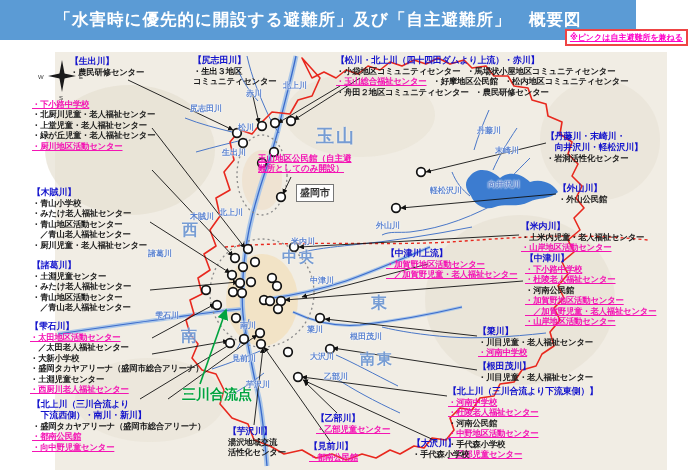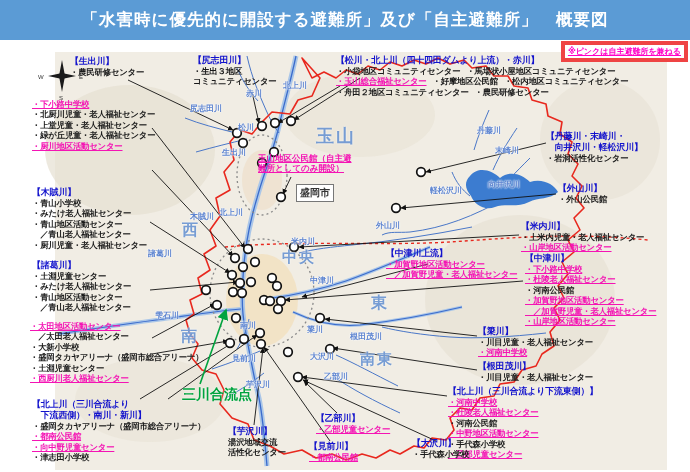--- a/index.html
+++ b/index.html
@@ -1,23 +1,23 @@
 <!DOCTYPE html>
 <html><head>
 <meta charset="utf-8">
 <style>
   html,body{margin:0;padding:0;background:#fff;}
   .stage{position:relative;width:690px;height:472px;overflow:hidden;
          font-family:"Liberation Sans","DejaVu Sans",sans-serif;background:#fff;}
   #base-svg{position:absolute;left:0;top:0;z-index:1;}
   
-  .header{position:absolute;left:0;top:0;width:690px;height:40px;background:#5b9bd5;
+  .header{position:absolute;left:0;top:0;width:636px;height:40px;background:#5b9bd5;
           display:flex;align-items:center;justify-content:center;z-index:6;}
   .header-title{color:#fff;font-weight:bold;font-size:16.5px;letter-spacing:1px;}
-  .note{position:absolute;top:41px;right:2px;z-index:6;background:#fff;border:4px solid #ef4444;
+  .note{position:absolute;top:29px;right:2px;z-index:6;background:#fff;border:2px solid #ef4444;
         color:#ff00c8;font-size:8px;font-weight:bold;padding:1px 3px;text-decoration:underline;white-space:nowrap;}
   
   #box-layer{position:absolute;left:0;top:0;z-index:4;}
   .rbox{position:absolute;white-space:nowrap;font-weight:bold;font-size:8.4px;letter-spacing:-0.2px;}
   .rbox-title{color:#1212cc;font-size:9px;line-height:11px;}
   .rbox-line{line-height:10.4px;color:#1a1a1a;}
   .item{display:inline-block;margin-right:6px;color:#1a1a1a;}
   .item.pink{color:#f414b4;text-decoration:underline;text-underline-offset:1px;}
   
   #label-layer{position:absolute;left:0;top:0;z-index:3;}
@@ -247,34 +247,34 @@
         <div class="rbox-line"><span class="item">・厨川児童・老人福祉センター</span></div>
       </div>
       <div class="rbox" style="left: 32px; top: 260px;">
         <div class="rbox-title">【諸葛川】</div>
         <div class="rbox-line"><span class="item">・土淵児童センター</span></div>
         <div class="rbox-line"><span class="item">・みたけ老人福祉センター</span></div>
         <div class="rbox-line"><span class="item">・青山地区活動センター</span></div>
         <div class="rbox-line"><span class="item">　／青山老人福祉センター</span></div>
       </div>
       <div class="rbox" style="left: 30px; top: 321px;">
+        <div class="rbox-title">【雫石川】</div>
         <div class="rbox-line"><span class="item pink">・太田地区活動センター</span></div>
         <div class="rbox-line"><span class="item">　／太田老人福祉センター</span></div>
         <div class="rbox-line"><span class="item">・大新小学校</span></div>
         <div class="rbox-line"><span class="item">・盛岡タカヤアリーナ（盛岡市総合アリーナ）</span></div>
         <div class="rbox-line"><span class="item">・土淵児童センター</span></div>
         <div class="rbox-line"><span class="item pink">・西厨川老人福祉センター</span></div>
       </div>
       <div class="rbox" style="left: 32px; top: 399px;">
         <div class="rbox-title">【北上川（三川合流より</div>
         <div class="rbox-title">　下流西側）・南川・新川】</div>
         <div class="rbox-line"><span class="item">・盛岡タカヤアリーナ（盛岡市総合アリーナ）</span></div>
         <div class="rbox-line"><span class="item pink">・都南公民館</span></div>
         <div class="rbox-line"><span class="item pink">・向中野児童センター</span></div>
-        <div class="rbox-line"><span class="item">・津志田小学校</span></div>
       </div>
       <div class="rbox" style="left: 546px; top: 131px;">
         <div class="rbox-title">【丹藤川・末崎川・</div>
         <div class="rbox-title">　向井沢川・軽松沢川】</div>
         <div class="rbox-line"><span class="item">・岩洞活性化センター</span></div>
       </div>
       <div class="rbox" style="left: 558px; top: 183px;">
         <div class="rbox-title">【外山川】</div>
         <div class="rbox-line"><span class="item">・外山公民館</span></div>
       </div>

